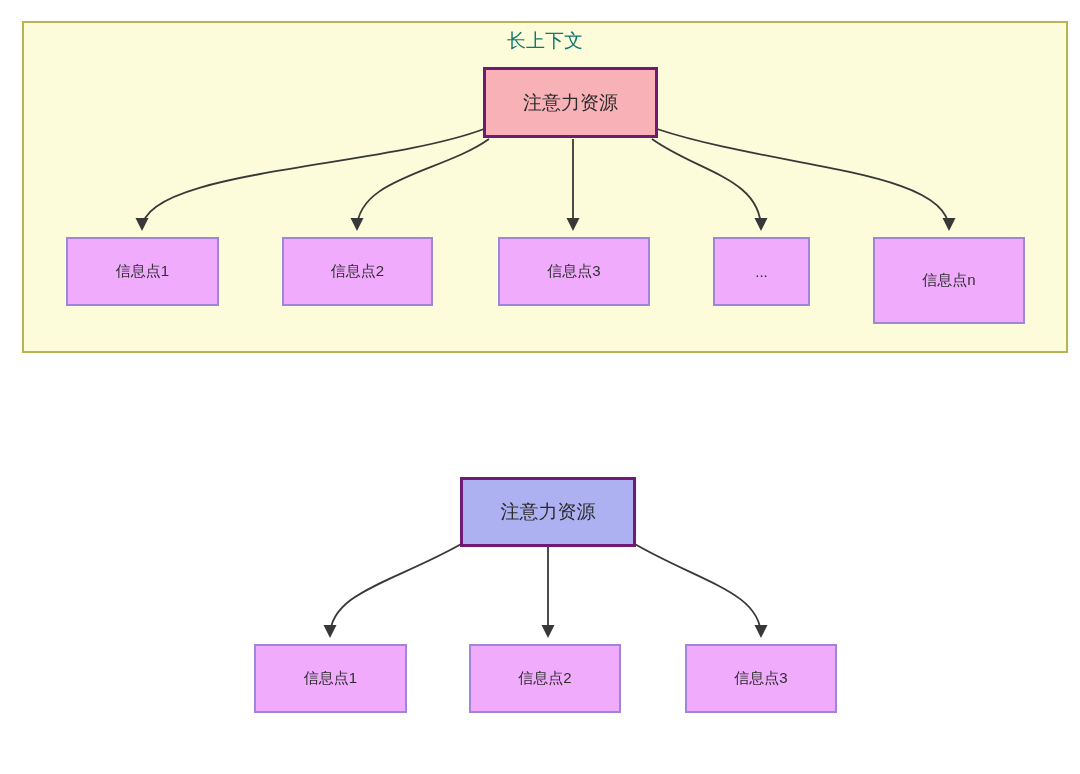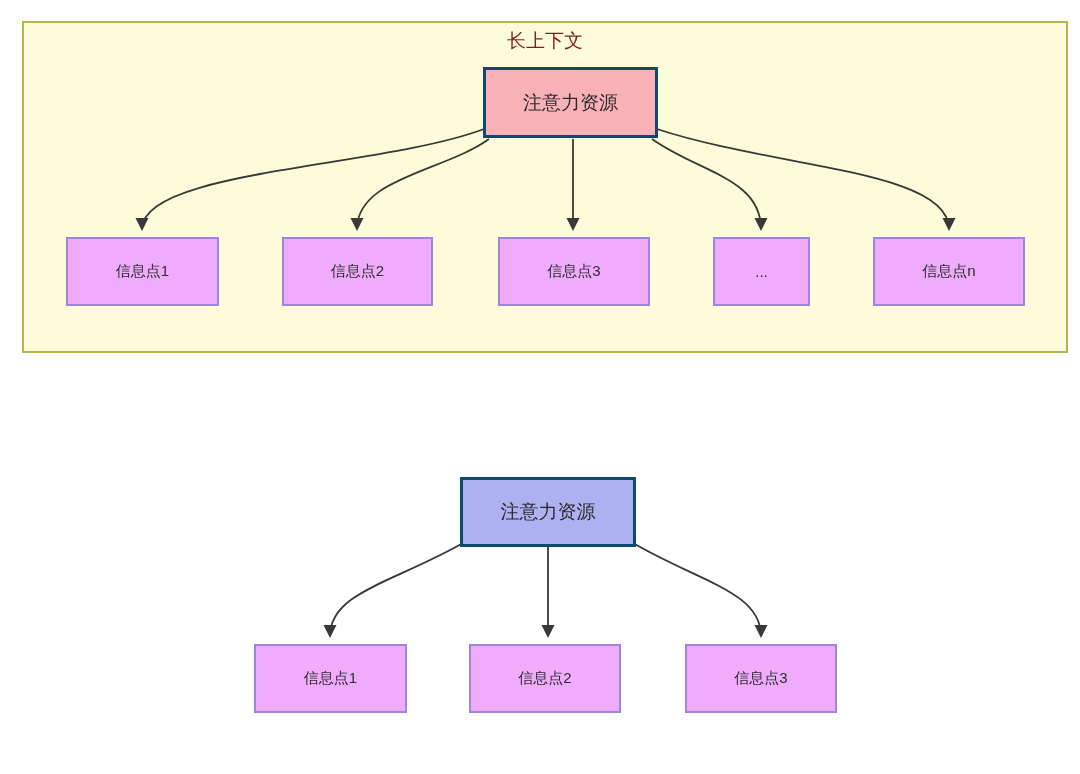--- a/index.html
+++ b/index.html
@@ -15,26 +15,26 @@
     position:absolute;
     background:#fcfcda;
     border:2px solid #b5b551;
     box-sizing:border-box;
   }
   .group-title{
     position:absolute;
     top:5px;left:0;right:0;
     text-align:center;
     font-size:19px;
-    color:#7f1d1d;
+    color:#0f766e;
   }
   .root-node{
     position:absolute;
     box-sizing:border-box;
-    border:3px solid #0c4a6e;
+    border:3px solid #701a75;
     display:flex;align-items:center;justify-content:center;
     font-size:19px;
     color:#2b2b2b;
   }
   .root-long{background:#f9b1b8;}
   .root-short{background:#aeb1f1;}
   .info-node{
     position:absolute;
     box-sizing:border-box;
     background:#f0abfc;
@@ -47,21 +47,21 @@
     position:absolute;left:0;top:0;
     pointer-events:none;
   }
   
   .g-long{left:22px;top:21px;width:1046px;height:332px;}
   .root-long{left:483px;top:67px;width:175px;height:71px;}
   .t-n0{left:66px; top:237px;width:153px;height:69px;}
   .t-n1{left:282px;top:237px;width:151px;height:69px;}
   .t-n2{left:498px;top:237px;width:152px;height:69px;}
   .t-n3{left:713px;top:237px;width:97px; height:69px;}
-  .t-n4{left:873px;top:237px;width:152px;height:69px;}
+  .t-n4{left:873px;top:237px;width:152px;height:87px;}
   
   .g-short{left:208px;top:429px;width:675px;height:334px;}
   .root-short{left:460px;top:477px;width:176px;height:70px;}
   .b-n0{left:254px;top:644px;width:153px;height:69px;}
   .b-n1{left:469px;top:644px;width:152px;height:69px;}
   .b-n2{left:685px;top:644px;width:152px;height:69px;}
 </style>
 </head>
 <body>
 

